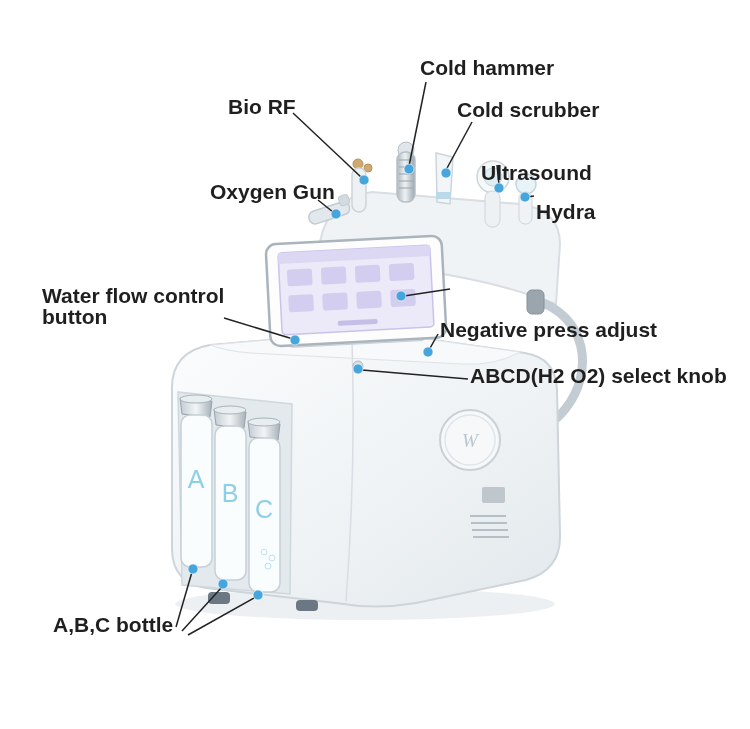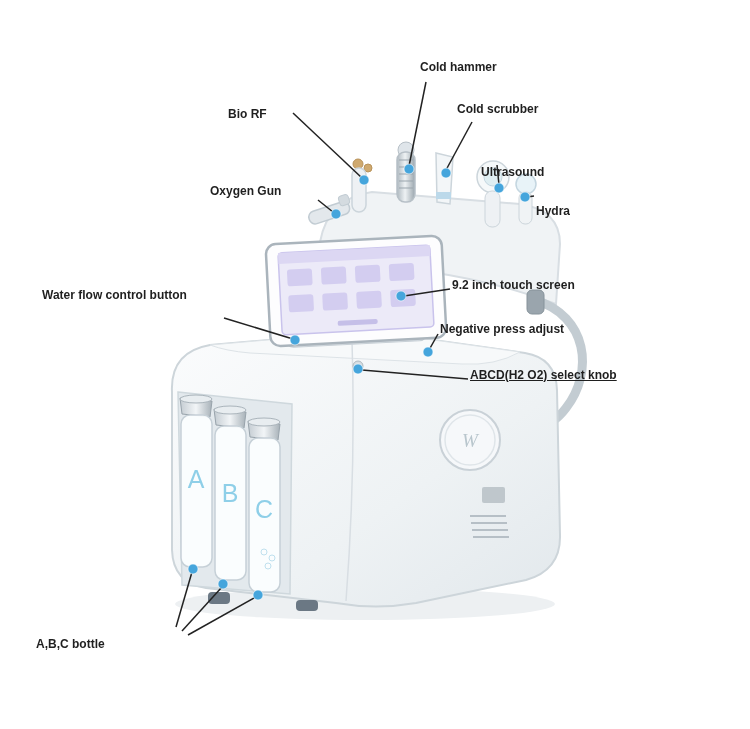--- a/index.html
+++ b/index.html
@@ -2,34 +2,34 @@
 <html><head>
 <meta charset="utf-8">
 <style>
   html,body{margin:0;padding:0;background:#ffffff;}
   .stage{
     position:relative;width:750px;height:729px;background:#ffffff;overflow:hidden;
     font-family:"Liberation Sans",sans-serif;
   }
   .art{position:absolute;left:0;top:0;width:750px;height:729px;}
   .lbl{
-    position:absolute;font-weight:bold;font-size:12px;color:#1f1f1f;
+    position:absolute;font-weight:bold;font-size:21px;color:#1f1f1f;
     white-space:nowrap;letter-spacing:0;line-height:21px;
   }
   .lbl-cold-hammer{left:420px;top:57px;}
-  .lbl-bio-rf{left:228px;top:104px;}
+  .lbl-bio-rf{left:228px;top:96px;}
   .lbl-skin-scrubber{left:457px;top:99px;}
   .lbl-ultrasound{left:481px;top:142px;margin-top:20px;}
   .lbl-oxygen-gun{left:210px;top:181px;}
   .lbl-hydra{left:536px;top:181px;margin-top:20px;}
   .lbl-touch-screen{left:452px;top:275px;}
   .lbl-water-flow{left:42px;top:285px;white-space:normal;width:205px;}
   .lbl-negative-press{left:440px;top:319px;}
-  .lbl-select-knob{left:470px;top:365px;text-decoration:underline;}
-  .lbl-abc-bottle{left:36px;top:614px;margin-top:20px;}
+  .lbl-select-knob{left:470px;top:365px;}
+  .lbl-abc-bottle{left:53px;top:614px;}
 </style>
 </head>
 <body>
 
 <div class="stage">
 
   <svg class="art" viewBox="0 0 750 729" aria-hidden="true">
     <defs>
       <linearGradient id="bodyGrad" x1="0" y1="0" x2="1" y2="1">
         <stop offset="0" stop-color="#fbfcfd"></stop>
@@ -188,19 +188,18 @@
       <circle cx="258" cy="595" r="5"></circle>
     </g>
   </svg>
 
   <div class="lbl lbl-cold-hammer">Cold hammer</div>
   <div class="lbl lbl-bio-rf">Bio RF</div>
   <div class="lbl lbl-skin-scrubber">Cold scrubber</div>
   <div class="lbl lbl-ultrasound">Ultrasound</div>
   <div class="lbl lbl-oxygen-gun">Oxygen Gun</div>
   <div class="lbl lbl-hydra">Hydra</div>
-  <div class="lbl lbl-touch-screen">9.2 inch touch screen</div>
   <div class="lbl lbl-water-flow">Water flow control button</div>
   <div class="lbl lbl-negative-press">Negative press adjust</div>
   <div class="lbl lbl-select-knob">ABCD(H2 O2) select knob</div>
   <div class="lbl lbl-abc-bottle">A,B,C bottle</div>
 
 </div>
 
 </body></html>

